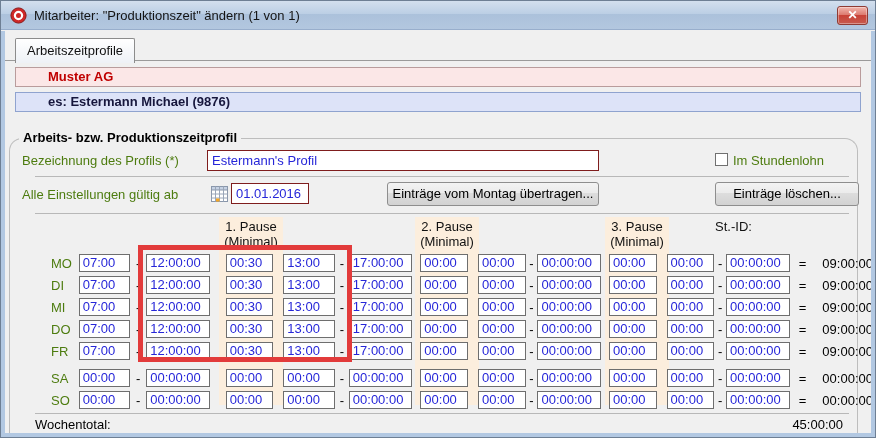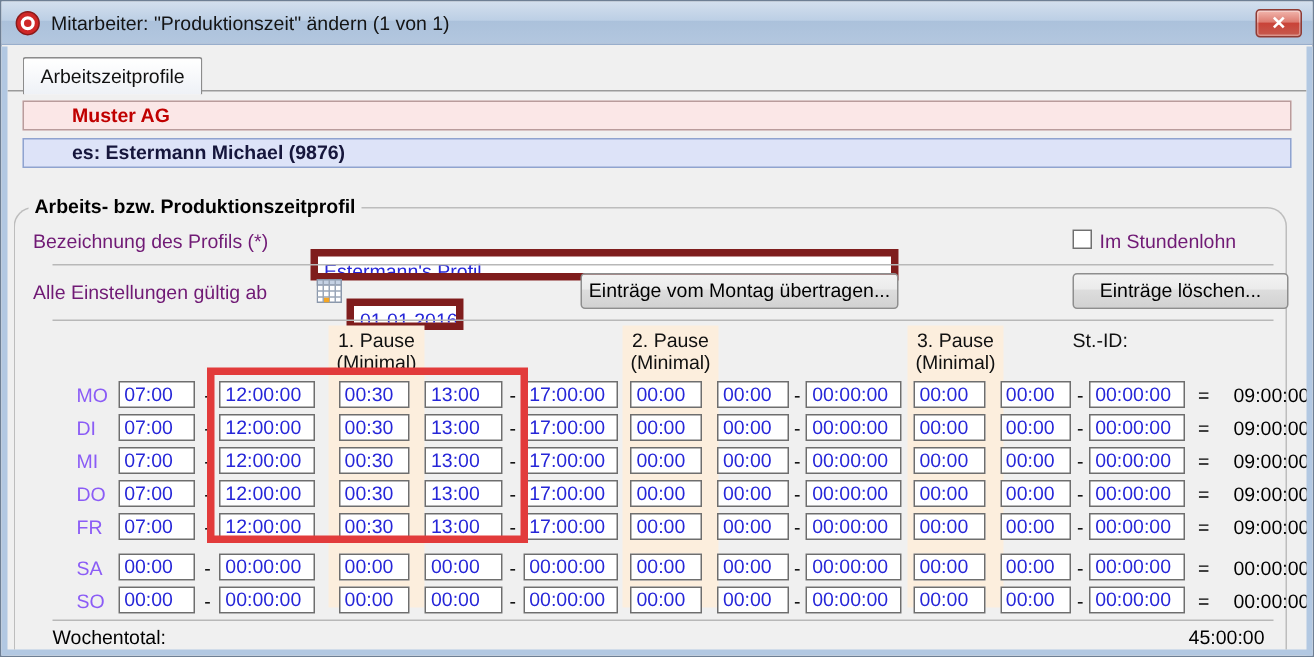--- a/index.html
+++ b/index.html
@@ -28,37 +28,37 @@
     border-radius:2px 2px 0 0; font-size:13px; position:relative; top:1px; color:#111;}
   .banner{margin:6px 10px 0 10px; height:20px; line-height:18px; border:1px solid; padding-left:32px;
     font-size:13px; font-weight:bold;}
   .banner.company{background:var(--banner-company-bg); border-color:#b99c9c; color:var(--accent-red);}
   .banner.employee{background:var(--banner-emp-bg); border-color:#8fa3cf; color:#16163c; margin-top:5px;}
   
   .groupbox{position:absolute; left:4px; top:107px; width:849px; height:337px;
     border:1px solid #bdbdbd; border-radius:13px; border-bottom:none;}
   .legend{position:absolute; top:-9px; left:9px; background:#f0f0f0; padding:0 4px;
     font-size:13px; font-weight:bold; color:#000;}
-  .gb-label{position:absolute; font-size:13px; color:#701a75;}
-  .textfield{position:absolute; height:21px; background:#fff; border:5px solid #7f1d1d;
-    font-size:13px; color:var(--field-blue); line-height:19px; padding-left:4px; overflow:hidden; white-space:nowrap;margin-top:16px;}
+  .gb-label{position:absolute; font-size:13px; color:#4d7c0f;}
+  .textfield{position:absolute; height:21px; background:#fff; border:1px solid #7f1d1d;
+    font-size:13px; color:var(--field-blue); line-height:19px; padding-left:4px; overflow:hidden; white-space:nowrap;}
   .sep{position:absolute; left:25px; right:8px; height:1px; background:#b8b8b8;}
   .checkbox{position:absolute; width:13px; height:13px; background:#fff; border:1px solid #707070;}
   .btn{position:absolute; height:24px; background:linear-gradient(180deg,#f3f3f3,#ebebeb 45%,#dddddd 46%,#d2d2d2);
     border:1px solid #8e8e8e; border-radius:3px; font-size:13px; color:#000; text-align:center; line-height:22px;}
   .cal-icon{position:absolute; width:17px; height:16px;}
   
   .table-area{position:absolute; left:16px; top:76px; width:100%; height:196px;}
   .strip{position:absolute; top:2px; height:188px; background:var(--pause-bg);}
   .colhead{position:absolute; top:4px; width:64px; text-align:center; font-size:13px; line-height:15px; color:#111;}
   .colhead.stid{width:85px;}
   .rows{position:absolute; left:0; top:37px; right:0;}
   .day-row{display:flex; align-items:center; height:22px; padding-left:25px;}
   .day-row.gap-top{margin-top:5px;}
-  .cell{font-size:13px; color:#8b5cf6;}
+  .cell{font-size:13px; color:#4d7c0f;}
   .cell.day{width:28px;}
   .tf{height:18px; border:1px solid #6e6e6e; background:#fff; color:var(--field-blue);
     font-size:13px; line-height:16px; padding-left:3px; overflow:hidden; white-space:nowrap;}
   .w52{width:52px;} .w64{width:64px;} .w48{width:48px;}
   .dash{text-align:center; font-size:13px; color:#000;}
   .dw16{width:16px;} .dw14{width:14px;} .dw12{width:12px;}
   .ml16{margin-left:16px;} .ml10{margin-left:10px;} .ml8{margin-left:8px;}
   .ml6{margin-left:6px;} .ml4{margin-left:4px;}
   .eq{width:14px; text-align:center; font-size:13px; color:#000;}
   .total{width:60px; font-size:13px; color:#000; text-align:right;}

